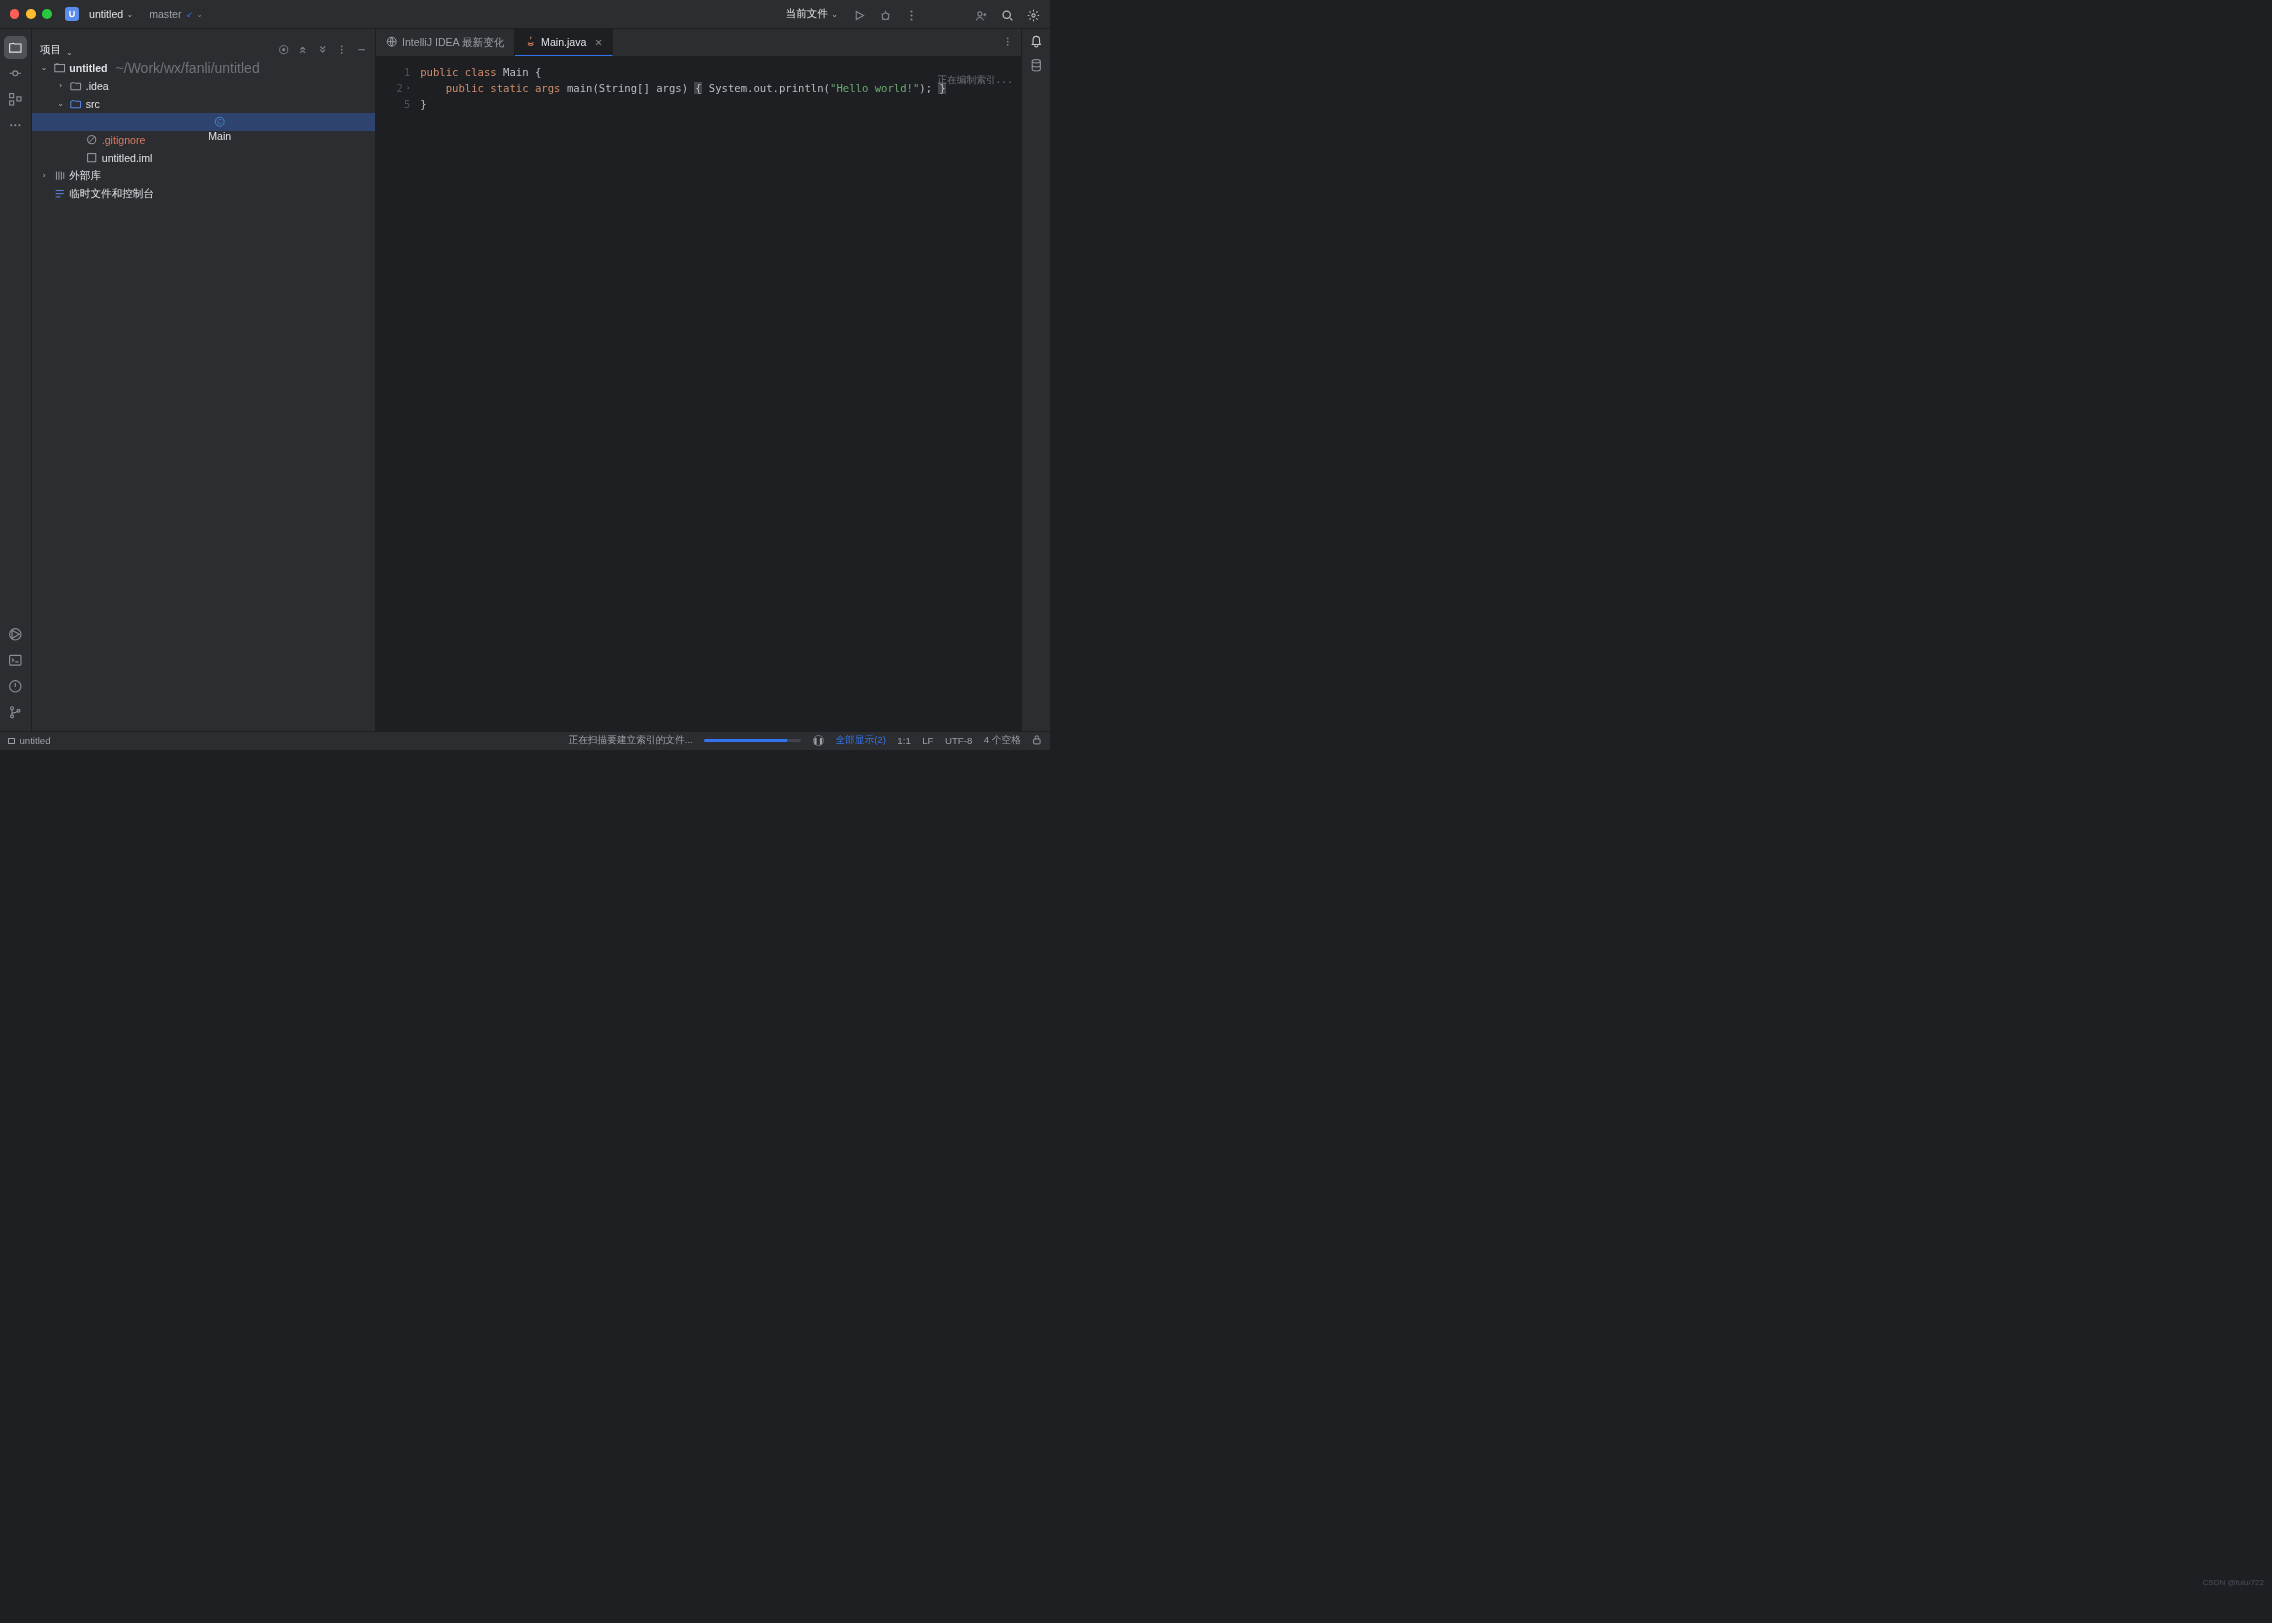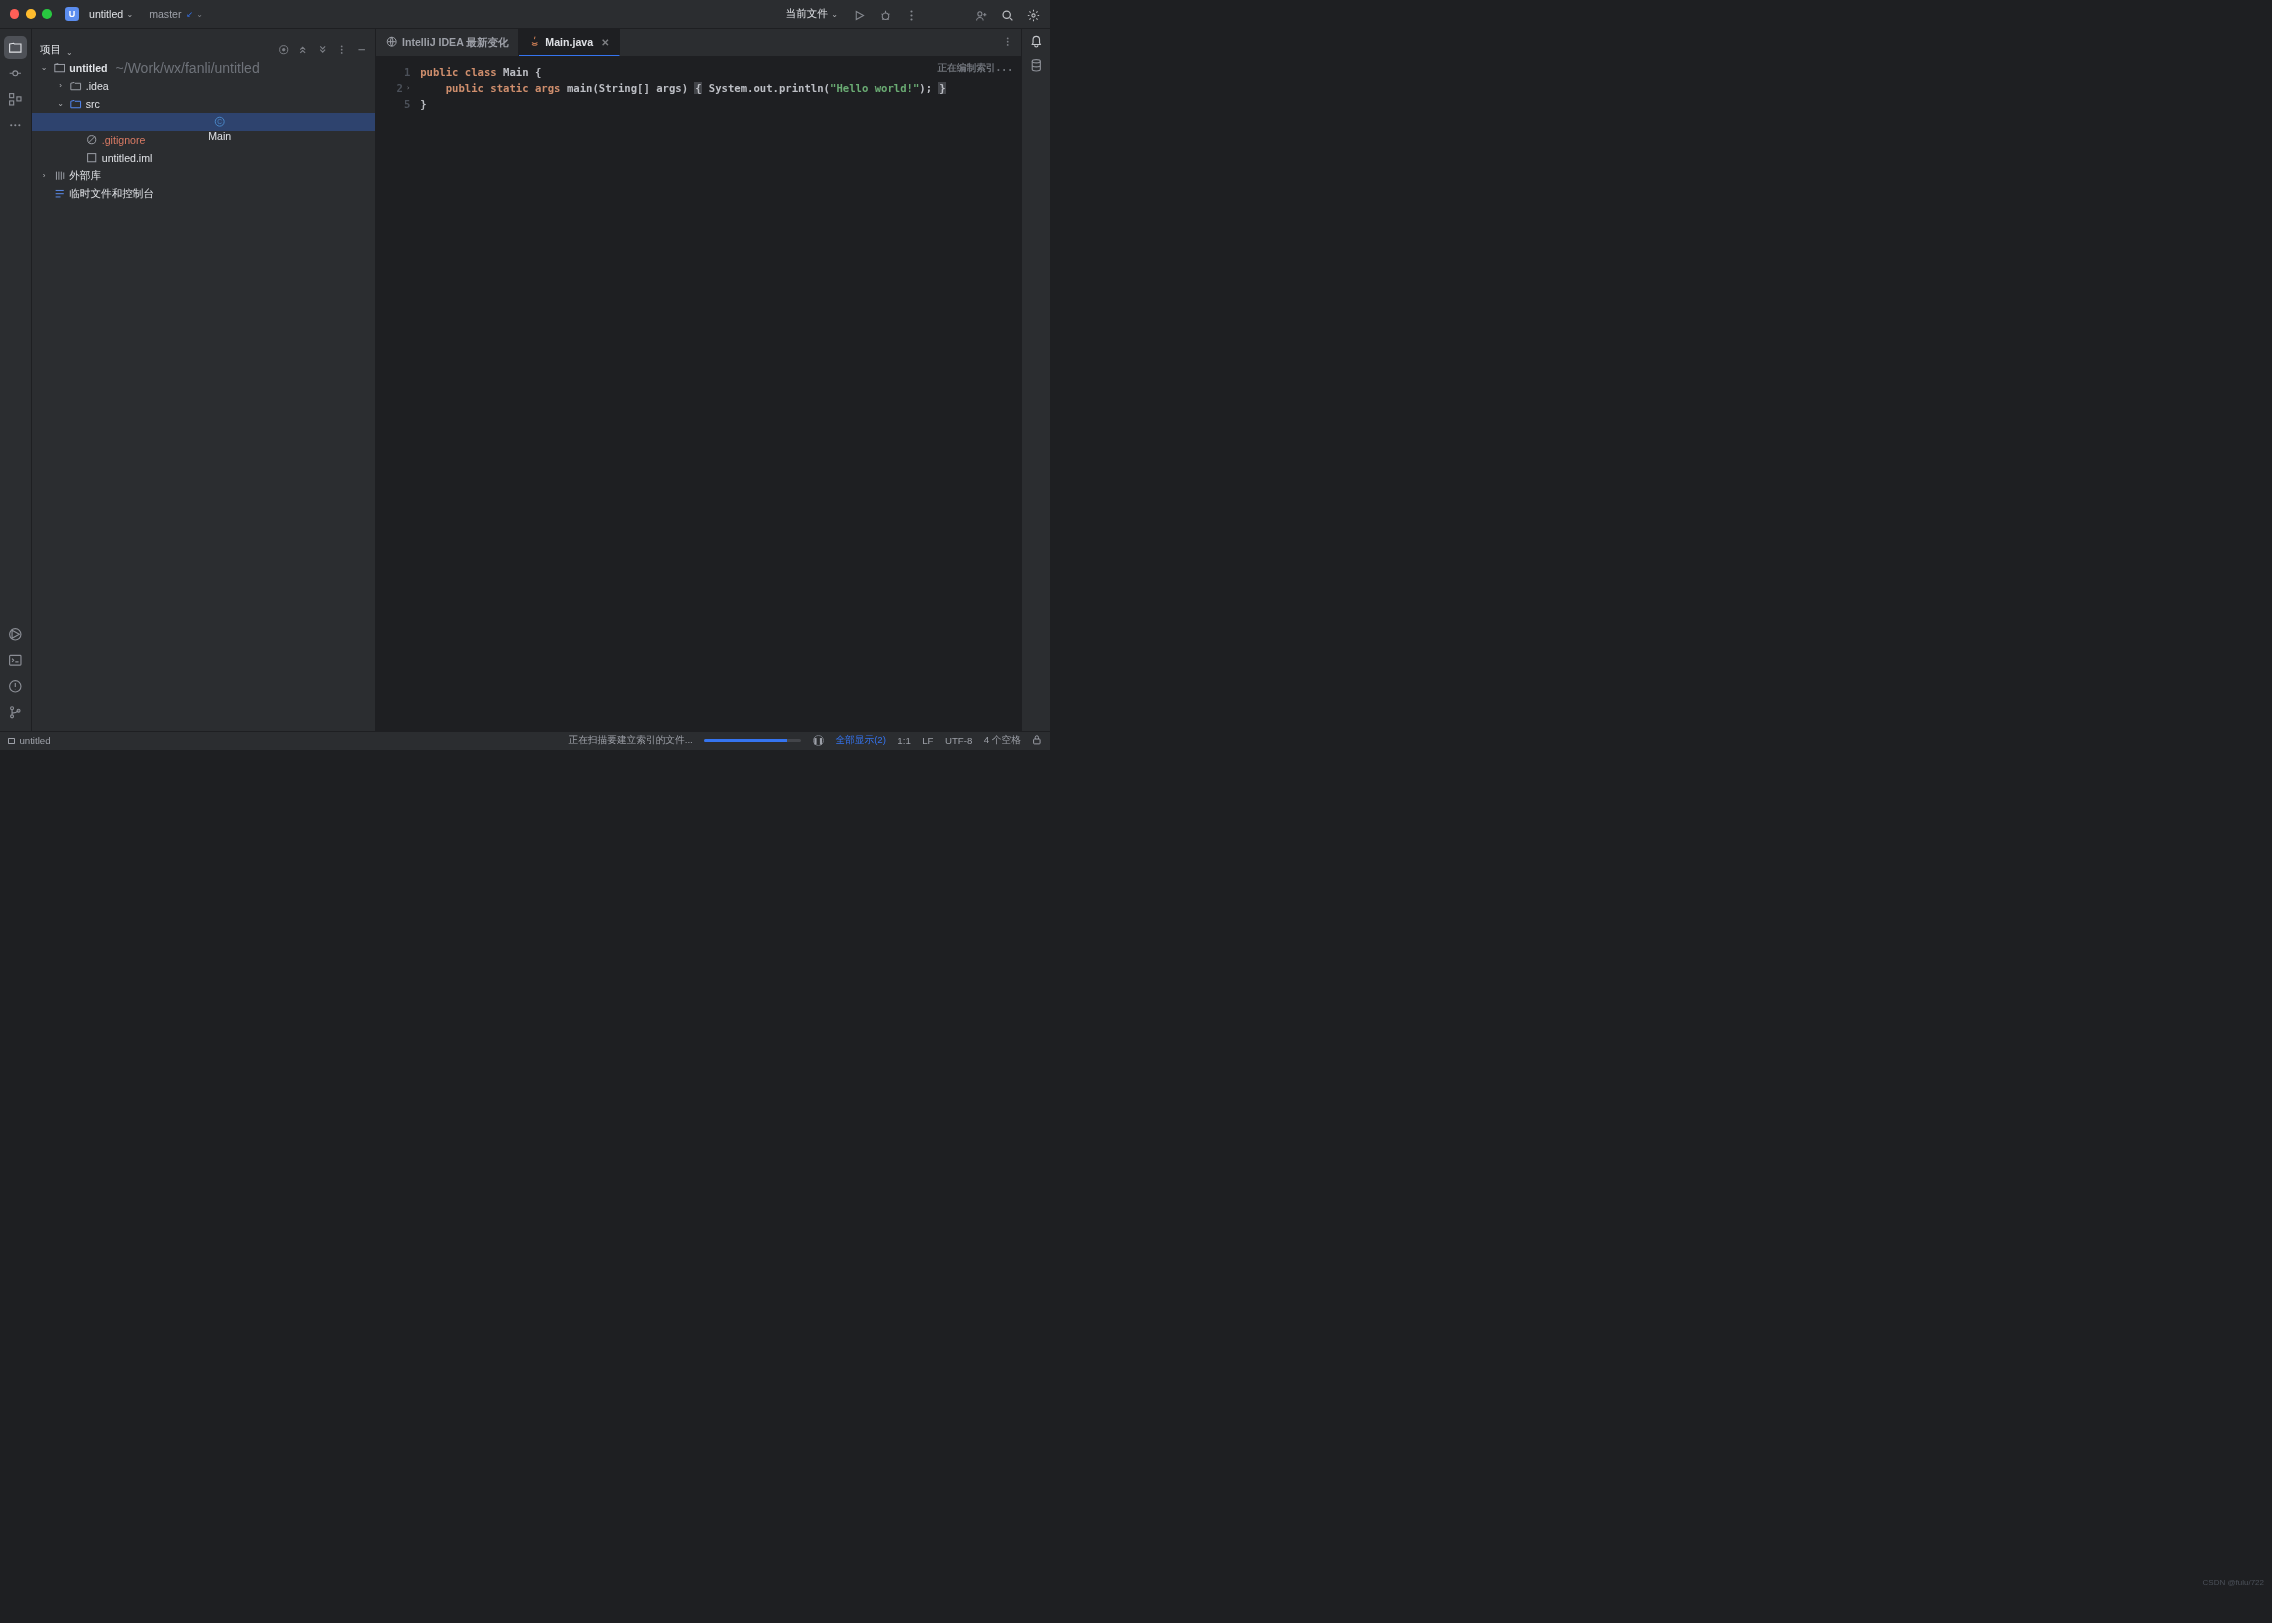--- a/index.html
+++ b/index.html
@@ -65,21 +65,21 @@
   padding-right: 6.5px; font-size: 10.6px; color: #dfe1e5;
 }
 .tree-row.selected { background: #2e436e; flex-direction: column; }
 .tree-chevron { width: 11.4px; display: flex; justify-content: center; font-size: 8px; opacity: 0.7; }
 .tree-icon { width: 13px; display: flex; justify-content: center; }
 .tree-icon svg { width: 11.4px; height: 11.4px; }
 .tree-label { white-space: nowrap; }
 .tree-hint { color: #6f737a; margin-left: 4.9px; font-size: 14px; }
 .red-text { color: #d97a64; }
 .bold { font-weight: 600; }
-.main { flex: 1; display: flex; flex-direction: column; background: #1e1f22; min-width: 0; font-weight: bold; }
+.main { flex: 1; display: flex; flex-direction: column; background: #1e1f22; min-width: 0; }
 .tabs {
   height: 28px; background: #2b2d30; display: flex; align-items: stretch;
   border-bottom: 0.8px solid #1e1f22;
 }
 .tab {
   display: flex; align-items: center; gap: 4.9px; padding: 0 9.7px;
   color: #9da0a8; font-size: 10.6px; border-right: 0.8px solid #1e1f22;
 }
 .tab.active { background: #1e1f22; color: #dfe1e5; border-bottom: 1.6px solid #3574f0; }
 .tab-icon svg { width: 11.4px; height: 11.4px; }
@@ -88,21 +88,21 @@
 .editor-area { flex: 1; display: flex; position: relative; font-family: "Menlo", "Consolas", monospace; font-size: 10.6px; }
 .gutter { width: 41px; text-align: right; padding: 6.5px 6.5px 0 0; color: #4b5059; user-select: none; }
 .gutter-line { height: 16px; line-height: 16px; display: flex; justify-content: flex-end; align-items: center; gap: 3.2px; }
 .fold-chev { font-size: 7.3px; color: #6f737a; }
 .code { flex: 1; padding: 6.5px 0 0 3.2px; }
 .code-line { height: 16px; line-height: 16px; white-space: pre; }
 .kw { color: #cf8e6d; }
 .str { color: #6aab73; }
 .plain { color: #bcbec4; }
 .brace-hl { background: #43454a; padding: 0 0.8px; }
-.indexing-badge { position: absolute; top: 5px; right: 8px; color: #6f737a; font-size: 9.7px; }
+.indexing-badge { position: absolute; top: 17px; right: 8px; color: #6f737a; font-size: 9.7px; }
 .right-rail {
   width: 29px; background: #2b2d30; border-left: 0.8px solid #1e1f22;
   display: flex; flex-direction: column; align-items: center; padding-top: 4.9px; gap: 8px;
 }
 .right-rail svg { width: 14.6px; height: 14.6px; opacity: 0.85; }
 .statusbar {
   height: 19.5px; background: #2b2d30; border-top: 0.8px solid #1e1f22;
   display: flex; align-items: center; font-size: 9.7px; padding: 0 8px; gap: 11.4px;
 }
 .status-left { display: flex; align-items: center; gap: 4.9px; color: #9da0a8; }

